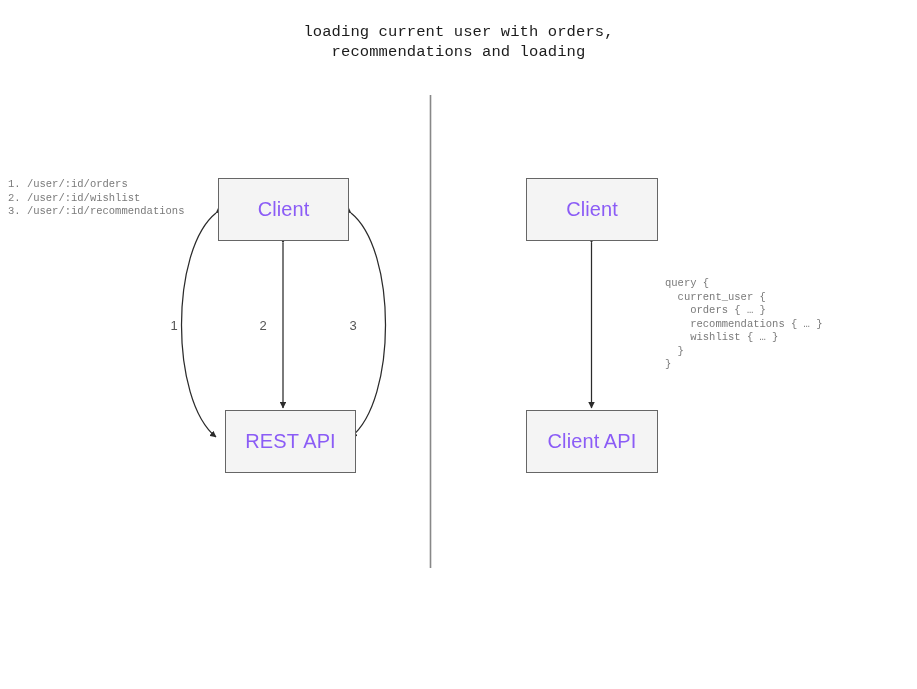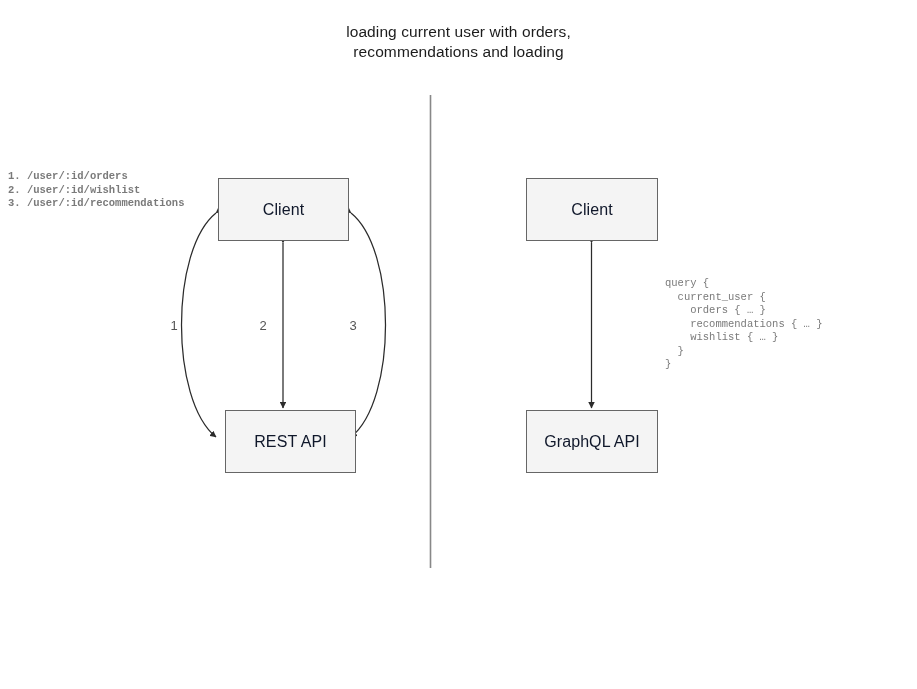--- a/index.html
+++ b/index.html
@@ -25,43 +25,43 @@
     position: absolute;
     left: 0;
     top: 22px;
     width: 917px;
     text-align: center;
     font-size: 15.5px;
     line-height: 20px;
     color: #1c1c1c;
     letter-spacing: 0.1px;
   }
-  .title div { white-space: pre; }
+  .title div { white-space: pre; font-family: Liberation Mono, monospace; }
 
   
   #art {
     position: absolute;
     left: 0;
     top: 0;
     width: 917px;
     height: 689px;
     pointer-events: none;
   }
 
   
   .node {
     position: absolute;
     box-sizing: border-box;
     background: #f4f4f4;
     border: 1.3px solid #666666;
     display: flex;
     align-items: center;
     justify-content: center;
-    font-size: 16px;
-    color: #0f172a;
+    font-size: 20px;
+    color: #8b5cf6;
     letter-spacing: 0.1px;
   }
   .node-client-rest { left: 218px; top: 178px; width: 131px; height: 63px; }
   .node-rest-api    { left: 225px; top: 410px; width: 131px; height: 63px; }
   .node-client-gql  { left: 526px; top: 178px; width: 132px; height: 63px; }
   .node-graphql-api { left: 526px; top: 410px; width: 132px; height: 63px; }
 
   
   .edge-label {
     position: absolute;
@@ -76,21 +76,21 @@
 
   
   .code {
     position: absolute;
     font-family: "Liberation Mono", "DejaVu Sans Mono", monospace;
     font-size: 10.5px;
     line-height: 13.5px;
     color: #7a7a7a;
     white-space: pre;
   }
-  .rest-endpoints { left: 8px; top: 170px; font-weight: bold; }
+  .rest-endpoints { left: 8px; top: 178px; }
   .gql-query      { left: 665px; top: 277px; }
 </style>
 </head>
 <body>
 
 <div id="canvas">
 
   <div class="title">
     <div>loading current user with orders,</div>
     <div>recommendations and loading</div>
@@ -129,21 +129,21 @@
   </div>
 
   <div class="edge-label edge-label-1">1</div>
   <div class="edge-label edge-label-2">2</div>
   <div class="edge-label edge-label-3">3</div>
 
   <div class="node node-client-gql">
     <span>Client</span>
   </div>
   <div class="node node-graphql-api">
-    <span>GraphQL API</span>
+    <span>Client API</span>
   </div>
 
   <div class="code gql-query">query {
   current_user {
     orders { … }
     recommendations { … }
     wishlist { … }
   }
 }</div>
 

